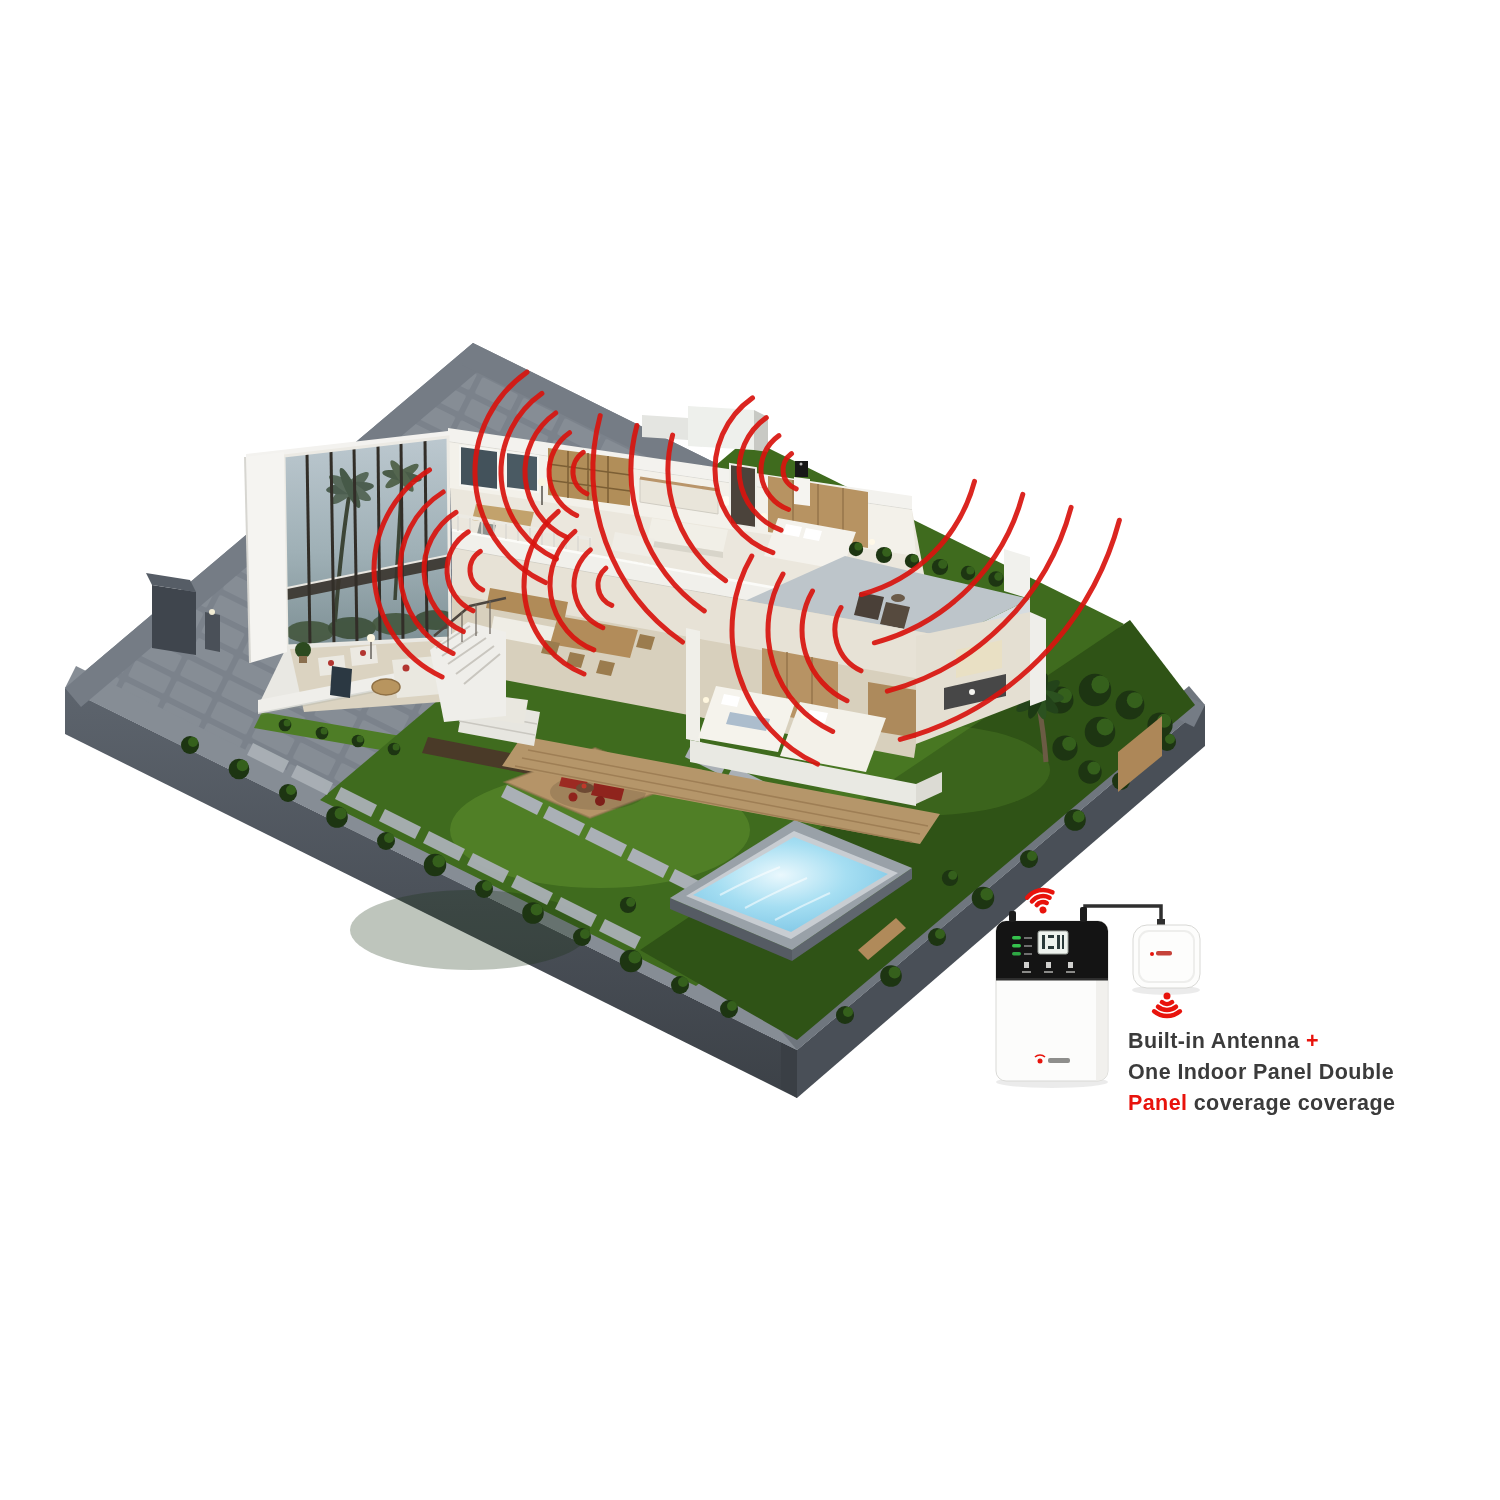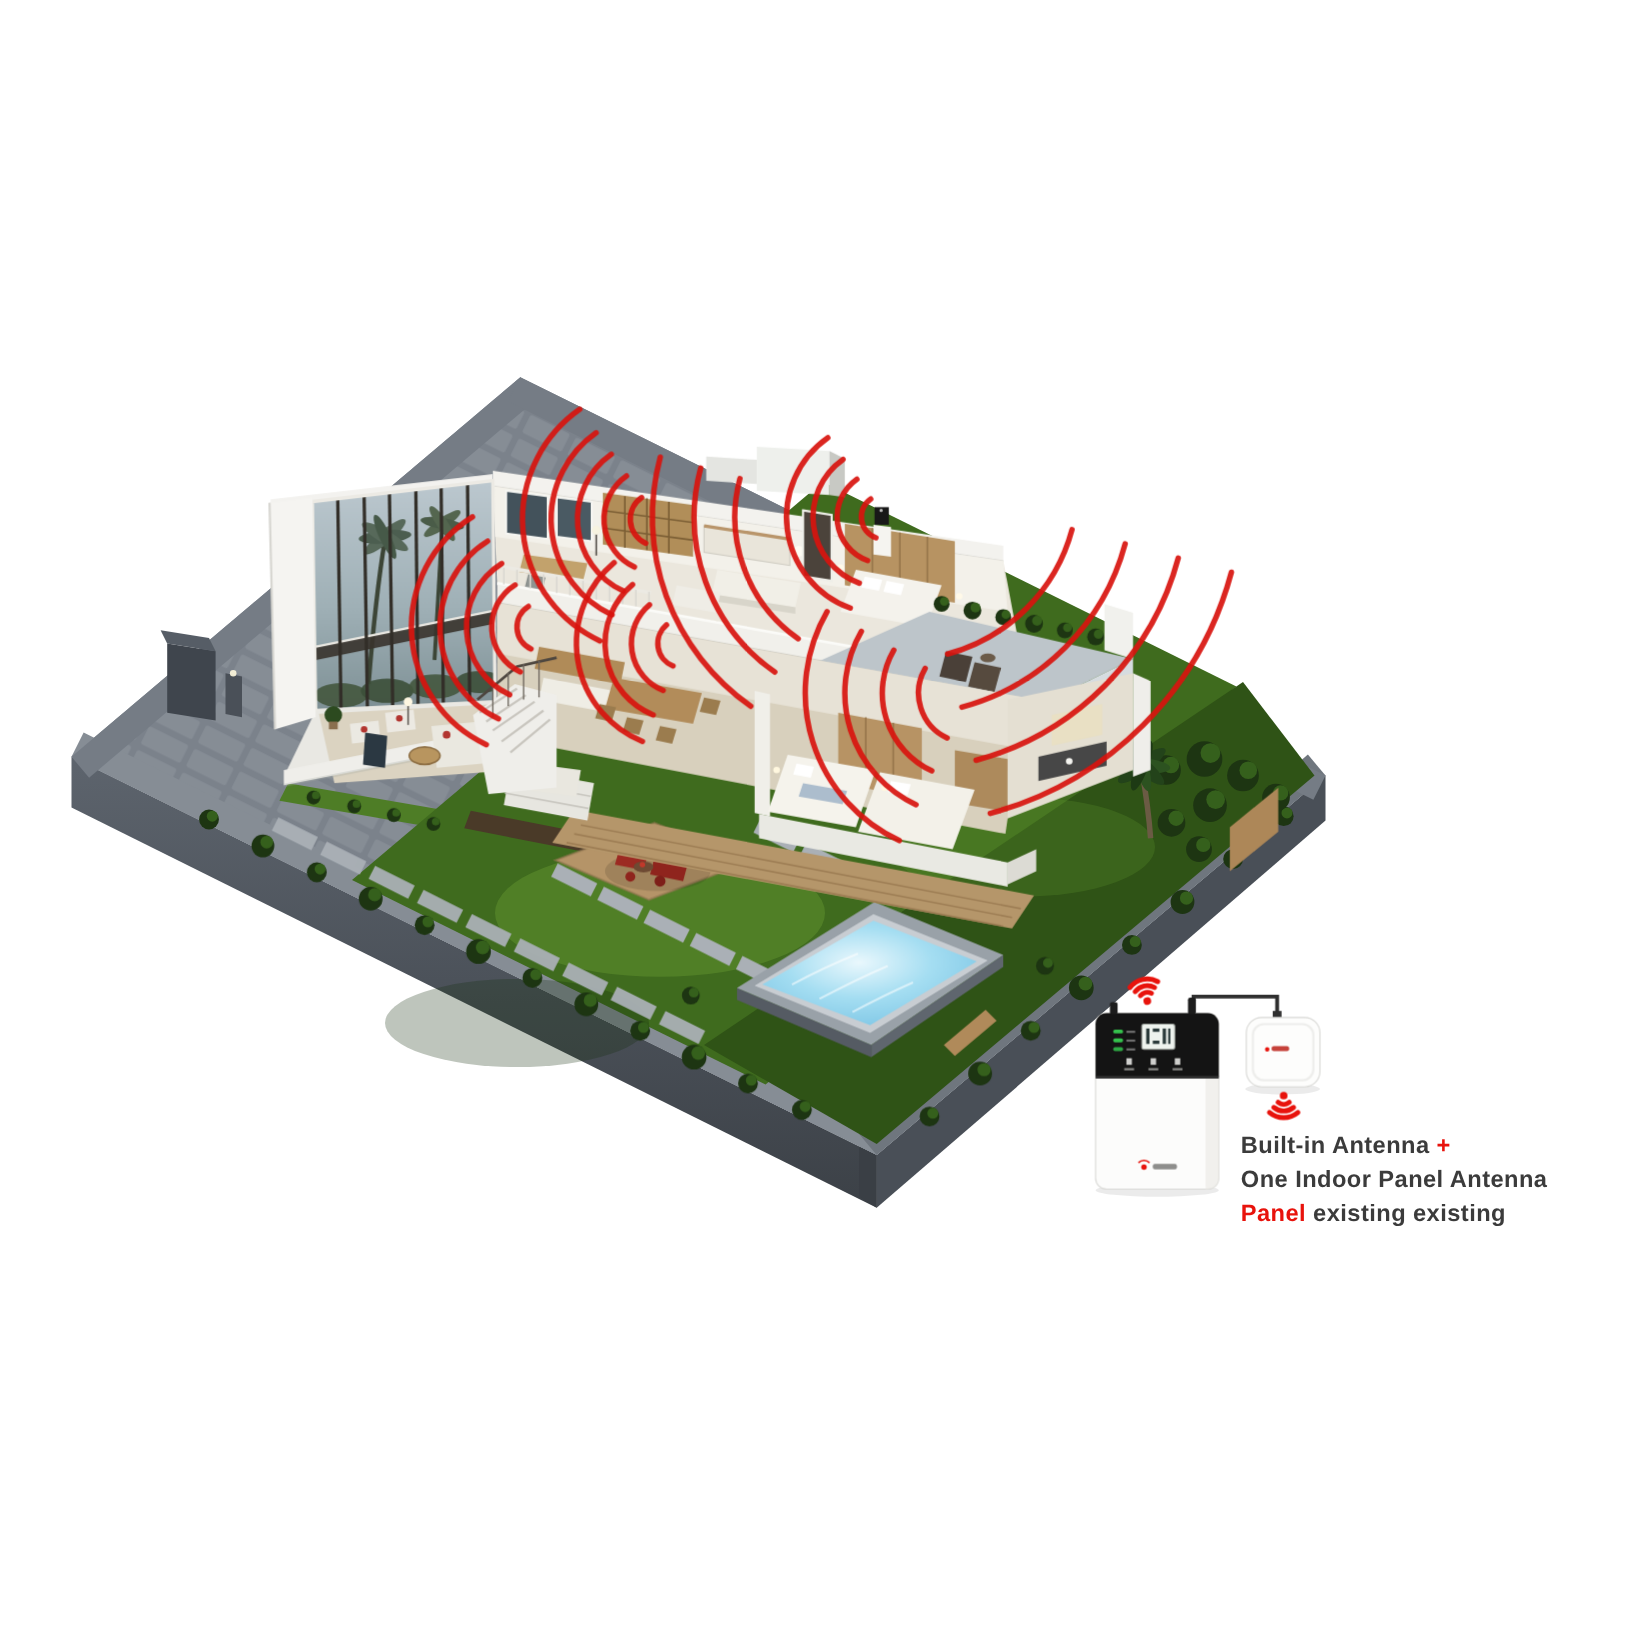--- a/index.html
+++ b/index.html
@@ -474,16 +474,16 @@
           <path d="M1172.1,1002.1 A8,8 0 0 1 1161.9,1002.1" fill="none" stroke="#e8130c" stroke-width="4.5" stroke-linecap="round"></path>
           <path d="M1176.0,1006.7 A14,14 0 0 1 1158.0,1006.7" fill="none" stroke="#e8130c" stroke-width="4.5" stroke-linecap="round"></path>
           <path d="M1179.9,1011.3 A20,20 0 0 1 1154.1,1011.3" fill="none" stroke="#e8130c" stroke-width="4.5" stroke-linecap="round"></path>
           <circle cx="1167" cy="996" r="3.5" fill="#e8130c"></circle>
         </g>
       </g>
 </svg>
 
 <div id="caption">
   <div><span>Built-in Antenna</span> <span class="red">+</span></div>
-  <div><span>One Indoor Panel Antenna</span></div>
-  <div><span class="red">Panel</span><span> existing existing</span></div>
+  <div><span>One Indoor Panel Double</span></div>
+  <div><span class="red">Panel</span><span> coverage coverage</span></div>
 </div>
 </div>
 
 </body></html>

